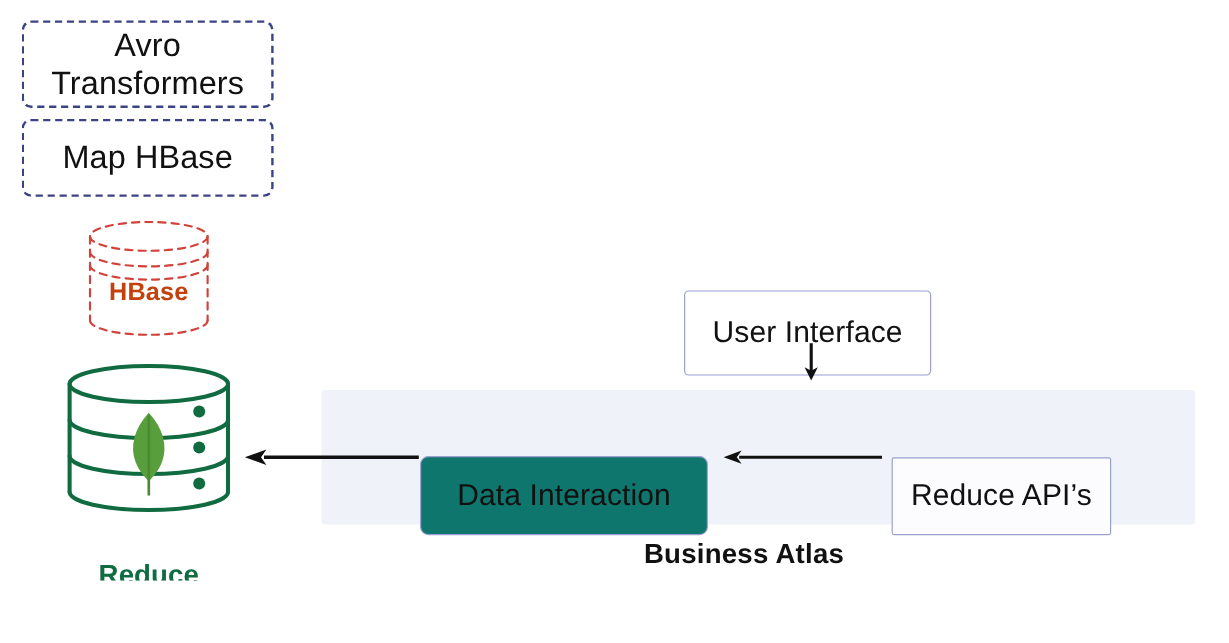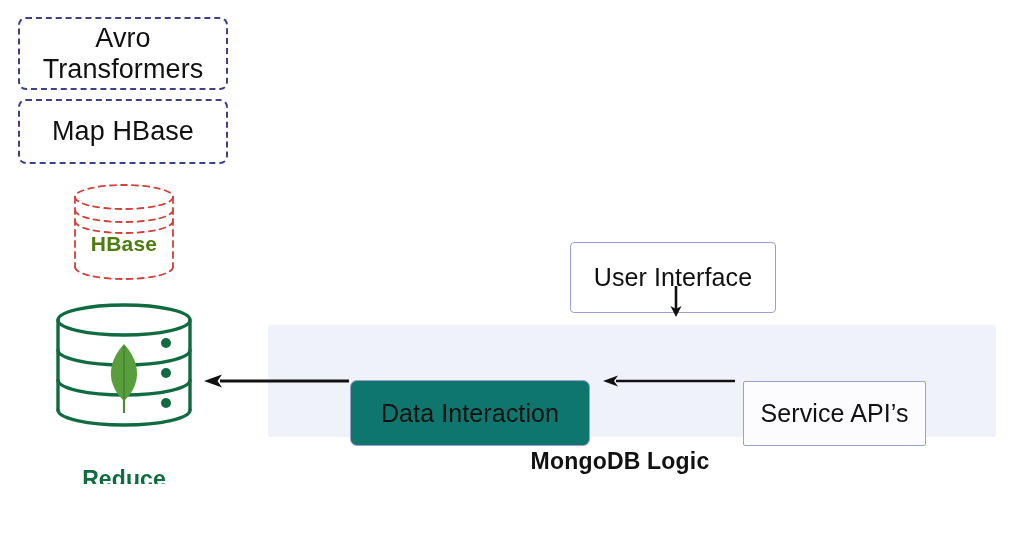--- a/index.html
+++ b/index.html
@@ -57,21 +57,21 @@
   }
   #hbase-wrap svg { display: block; }
   #hbase-label {
     position: absolute;
     left: 0;
     top: 49px;
     width: 112px;
     text-align: center;
     font-size: 21px;
     font-weight: bold;
-    color: #4d7c0f;
+    color: #c2410c;
     letter-spacing: 0.2px;
   }
 
   
   #mongo-wrap {
     position: absolute;
     left: 50px;
     top: 300px;
     width: 148px;
     height: 132px;
@@ -216,32 +216,32 @@
         <circle cx="116" cy="103" r="5"></circle>
       </g>
     </svg>
   </div>
   <div id="mongo-label">
     <br>
     <span>Reduce</span>
   </div>
 
   <div id="band"></div>
-  <div id="band-label">MongoDB Logic</div>
+  <div id="band-label">Business Atlas</div>
 
   <div class="solid-box" id="box-ui">
     <span>User Interface</span>
   </div>
 
   <div class="solid-box" id="box-data-interaction">
     <span>Data Interaction</span>
   </div>
 
   <div class="solid-box" id="box-service-api">
-    <span>Service API’s</span>
+    <span>Reduce API’s</span>
   </div>
 
   <svg class="arrow-svg" id="arrow-ui-down" width="32" height="36" viewBox="0 0 32 36">
     <path d="M16 2 V 26" stroke="#111111" stroke-width="2.6" fill="none"></path>
     <path d="M16 33 L 10.5 22 L 16 25 L 21.5 22 Z" fill="#111111"></path>
   </svg>
 
   <svg class="arrow-svg" id="arrow-api-to-data" width="142" height="22" viewBox="0 0 142 22">
     <path d="M137 11 H 18" stroke="#111111" stroke-width="2.6" fill="none"></path>
     <path d="M5 11 L 20 5.5 L 16 11 L 20 16.5 Z" fill="#111111"></path>

